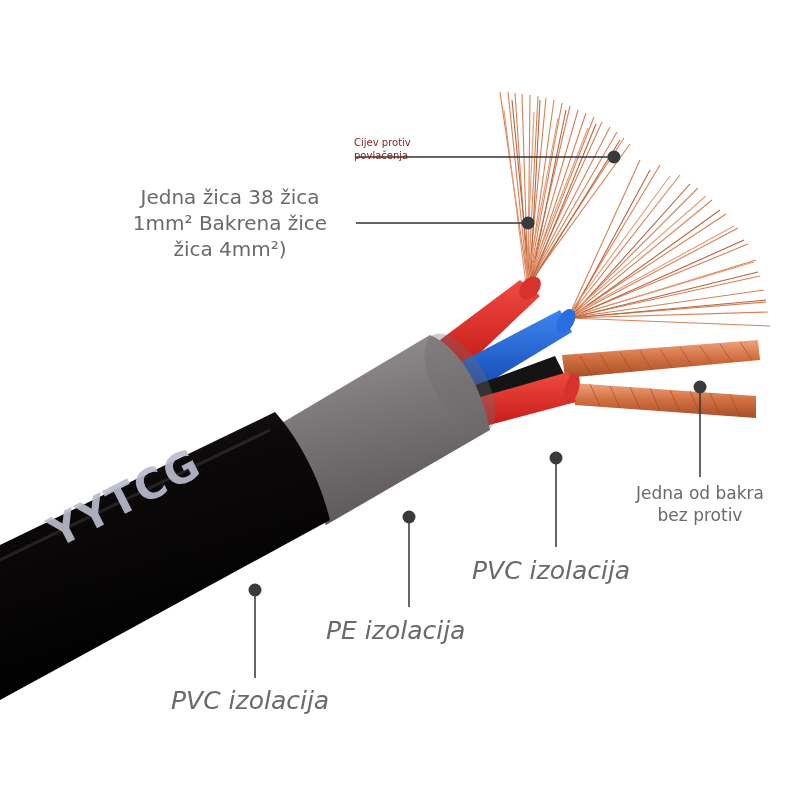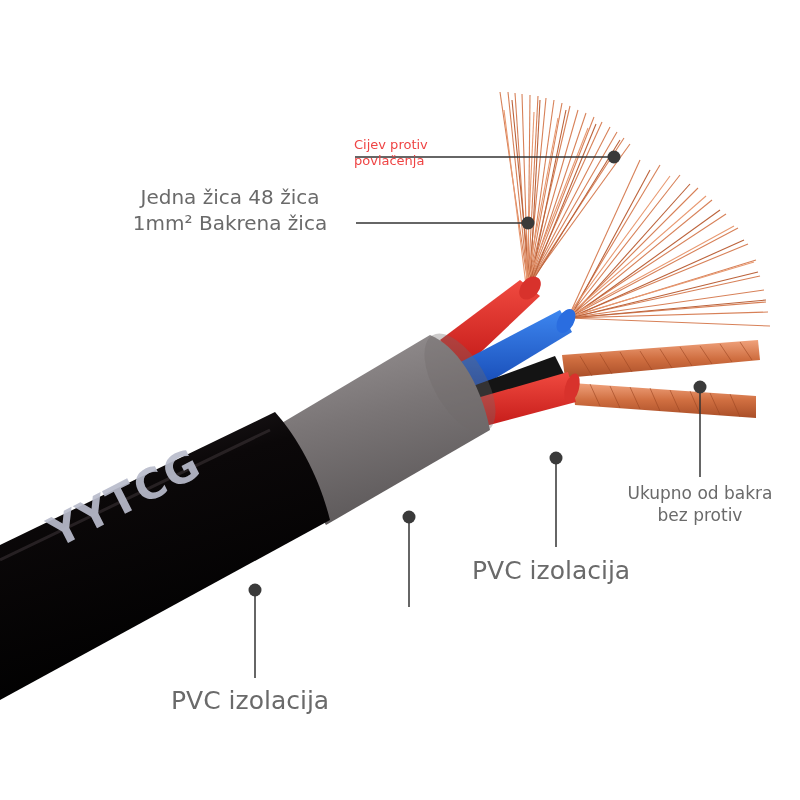--- a/index.html
+++ b/index.html
@@ -24,31 +24,32 @@
       width: 800px;
       height: 800px;
     }
     .label {
       position: absolute;
       color: #6a6a6a;
       white-space: nowrap;
       line-height: 1.2;
     }
     .label.small {
-      font-size: 13px;
-      color: #ef4444;
+      font-size: 10px;
+      color: #7f1d1d;
       line-height: 1.25;
     }
     .label.mid {
       font-size: 20px;
       text-align: center;
       line-height: 1.3;
     }
     .label.big {
       font-size: 25px;
+      font-style: italic;
     }
     .label.med16 {
       font-size: 17px;
       text-align: center;
       line-height: 1.3;
     }
     .brand {
       font-family: "DejaVu Sans", sans-serif;
       font-weight: bold;
     }
@@ -215,27 +216,29 @@
       <circle cx="255" cy="590" r="6.5"></circle>
     </g>
   </svg>
 
   <div class="label small" style="left:354px; top:137px;">
     <div>Cijev protiv</div>
     <div>povlačenja</div>
   </div>
 
   <div class="label mid" style="left:112px; top:184px; width:236px;">
-    <div>Jedna žica 48 žica</div>
-    <div>1mm² Bakrena žica</div>
+    <div>Jedna žica 38 žica</div>
+    <div>1mm² Bakrena žice</div>
+    <div>žica 4mm²)</div>
   </div>
 
   <div class="label med16" style="left:610px; top:482px; width:180px;">
-    <div>Ukupno od bakra</div>
+    <div>Jedna od bakra</div>
     <div>bez protiv</div>
   </div>
 
   <div class="label big" style="left:472px; top:556px;">PVC izolacija</div>
 
+  <div class="label big" style="left:326px; top:616px;">PE izolacija</div>
 
   <div class="label big" style="left:171px; top:686px;">PVC izolacija</div>
 
 </div>
 
 </body></html>

